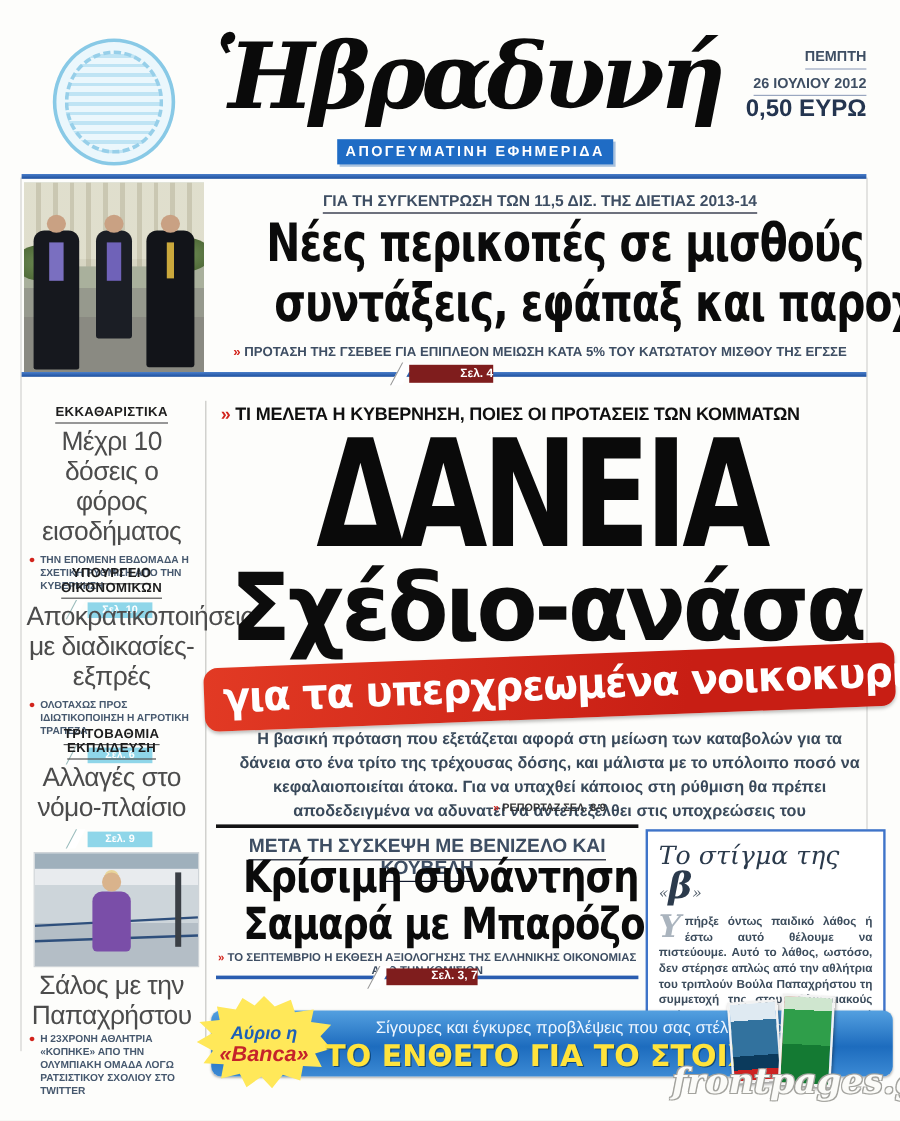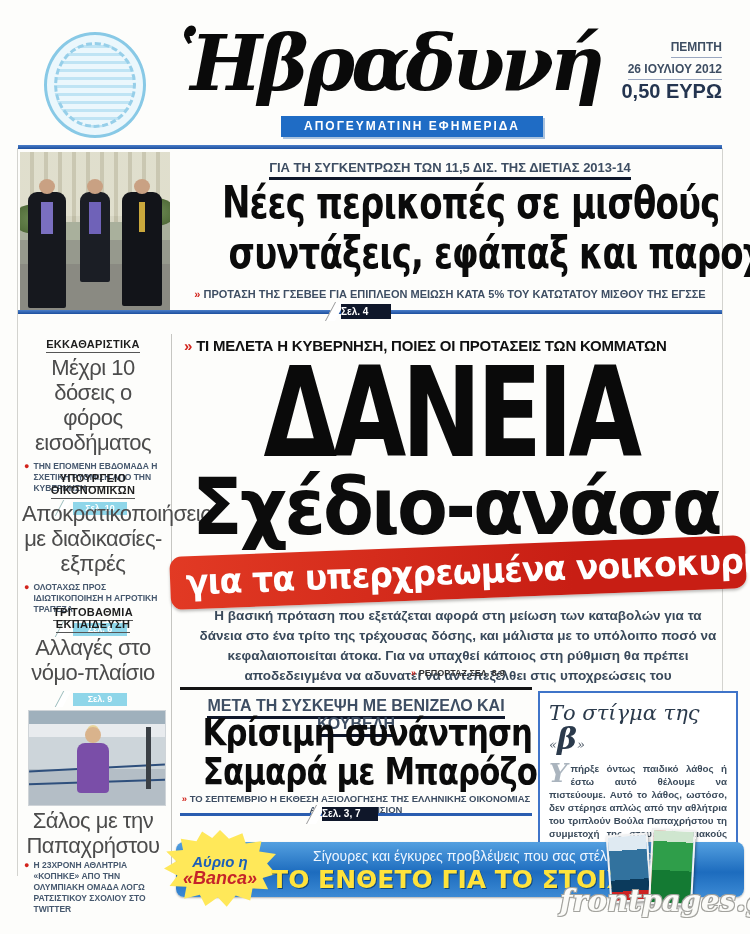--- a/index.html
+++ b/index.html
@@ -10,21 +10,21 @@
 
   
   .seal{left:44px;top:32px;width:96px;height:100px;border-radius:50%;
         border:3px solid #7cc4e4;background:#eaf7fd;opacity:.9;}
   .seal-inner{position:absolute;left:7px;top:7px;right:7px;bottom:7px;border-radius:50%;
         border:3px dashed #8ccbe8;
         background:repeating-linear-gradient(0deg,#eaf7fd 0 5px,#b9e2f4 5px 8px);}
   .masthead{left:175px;top:12px;width:430px;text-align:center;
         font-family:"DejaVu Serif",serif;font-style:italic;font-weight:bold;
         font-size:76px;letter-spacing:-4px;color:#0a0a0a;line-height:104px;}
-  .tagline{left:281px;top:116px;width:262px;height:21px;background:#1f6cc5;color:#fff;
+  .tagline{left:281px;top:116px;width:230px;height:21px;background:#1f6cc5;color:#fff;
         font-size:12px;font-weight:bold;letter-spacing:2px;text-align:center;line-height:21px;
         box-shadow:2px 2px 0 #a9c2de;}
   .dateblock{left:566px;top:40px;width:156px;text-align:right;color:#3e4e63;
         font-size:12px;font-weight:bold;line-height:14px;}
   .dateblock .dl{display:inline-block;border-bottom:1px solid #9aa7c0;padding:0 0 3px;margin-bottom:4px;}
   .price{font-size:20px;color:#243550;letter-spacing:0;}
   .rule-blue{height:4px;background:linear-gradient(180deg,#4a7ec9,#1d4f9e);}
   .rt{left:18px;top:145px;width:704px;}
 
   
@@ -39,29 +39,29 @@
   .f1{left:8px;bottom:4px;width:38px;height:116px;background:#16181e;}
   .f2{left:60px;bottom:30px;width:30px;height:90px;background:#1b1e25;}
   .f3{left:102px;bottom:6px;width:40px;height:114px;background:#121419;}
   .head{position:absolute;top:-13px;left:50%;margin-left:-8px;width:16px;height:15px;
         border-radius:50%;background:#c9a183;}
   .shirt{position:absolute;top:10px;left:50%;margin-left:-6px;width:12px;height:32px;background:#7a6fc0;}
   .tie{position:absolute;top:10px;left:50%;margin-left:-3px;width:6px;height:30px;background:#caa83c;}
 
   
   .ts-kicker{left:190px;top:160px;width:520px;text-align:center;font-size:13px;font-weight:bold;color:#3e4e63;}
-  .uline{border-bottom:3px solid #0f172a;padding-bottom:2px;}
+  .uline{border-bottom:1px solid #0f172a;padding-bottom:2px;}
   .ts-h{left:178px;top:178px;width:544px;text-align:center;color:#0b0b0b;
         font-family:"DejaVu Sans","Liberation Sans",sans-serif;font-weight:bold;
         font-size:40px;line-height:50px;letter-spacing:-1px;}
   .condA{display:inline-block;transform:scale(.85,1.1);transform-origin:center;white-space:nowrap;}
   .ts-sub{left:190px;top:288px;width:520px;text-align:center;font-size:11px;font-weight:bold;color:#3e4e63;}
   .chev{color:#d2241c;font-weight:bold;}
   .r2{left:18px;top:310px;width:704px;}
-  .pagebox{background:#0f172a;color:#fff;font-size:10px;font-weight:bold;text-align:left;}
+  .pagebox{background:#7f1d1d;color:#fff;font-size:10px;font-weight:bold;text-align:right;padding-left:20px;}
   .slash{width:9px;height:19px;background:#fff;border-left:1px solid #999;transform:skewX(-28deg);}
   .pb1{left:341px;top:304px;width:50px;height:15px;line-height:15px;}
   .sl1{left:330px;top:302px;}
 
   
   .divider{left:171px;top:334px;width:1px;height:536px;background:#c6c6c2;}
   .sb{left:22px;width:142px;text-align:center;}
   .sb-kicker{font-size:11px;font-weight:bold;color:#1d1d1d;letter-spacing:.3px;margin-bottom:5px;}
   .sb-kicker span{border-bottom:1px solid #555;padding-bottom:2px;}
   .sb-head{font-size:22px;color:#4c4c4c;line-height:25px;letter-spacing:-.5px;margin-bottom:6px;}

